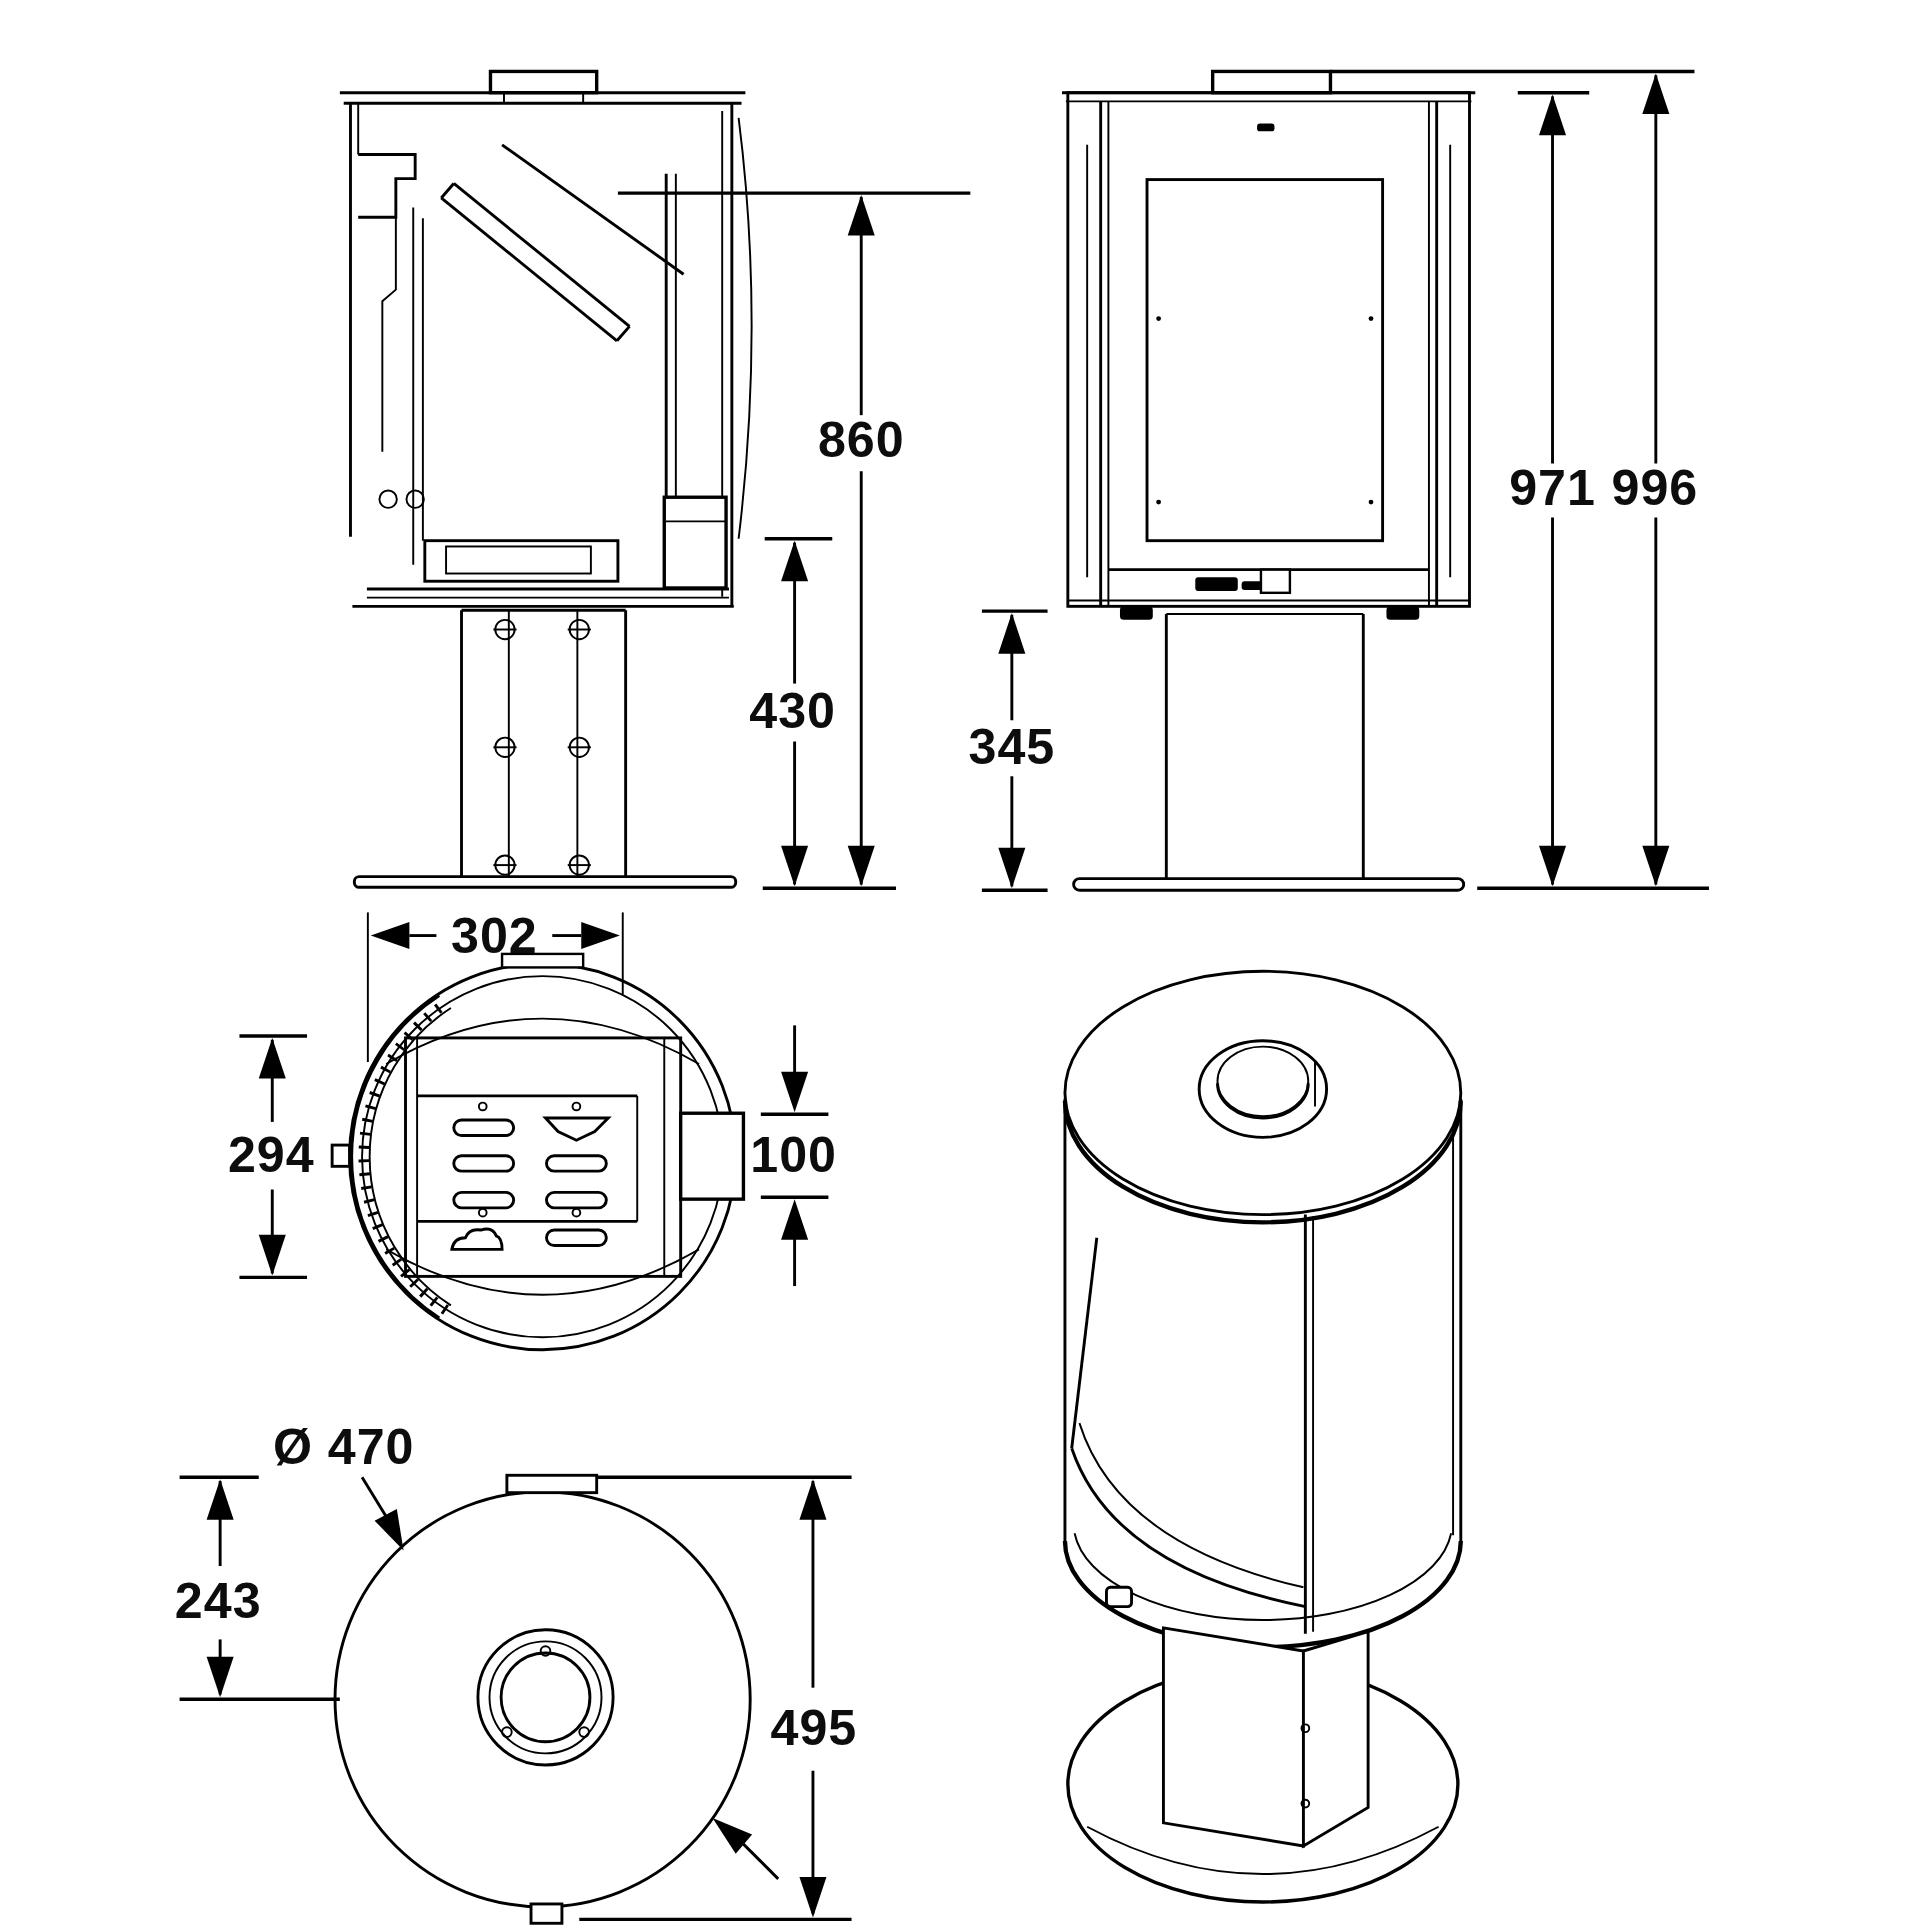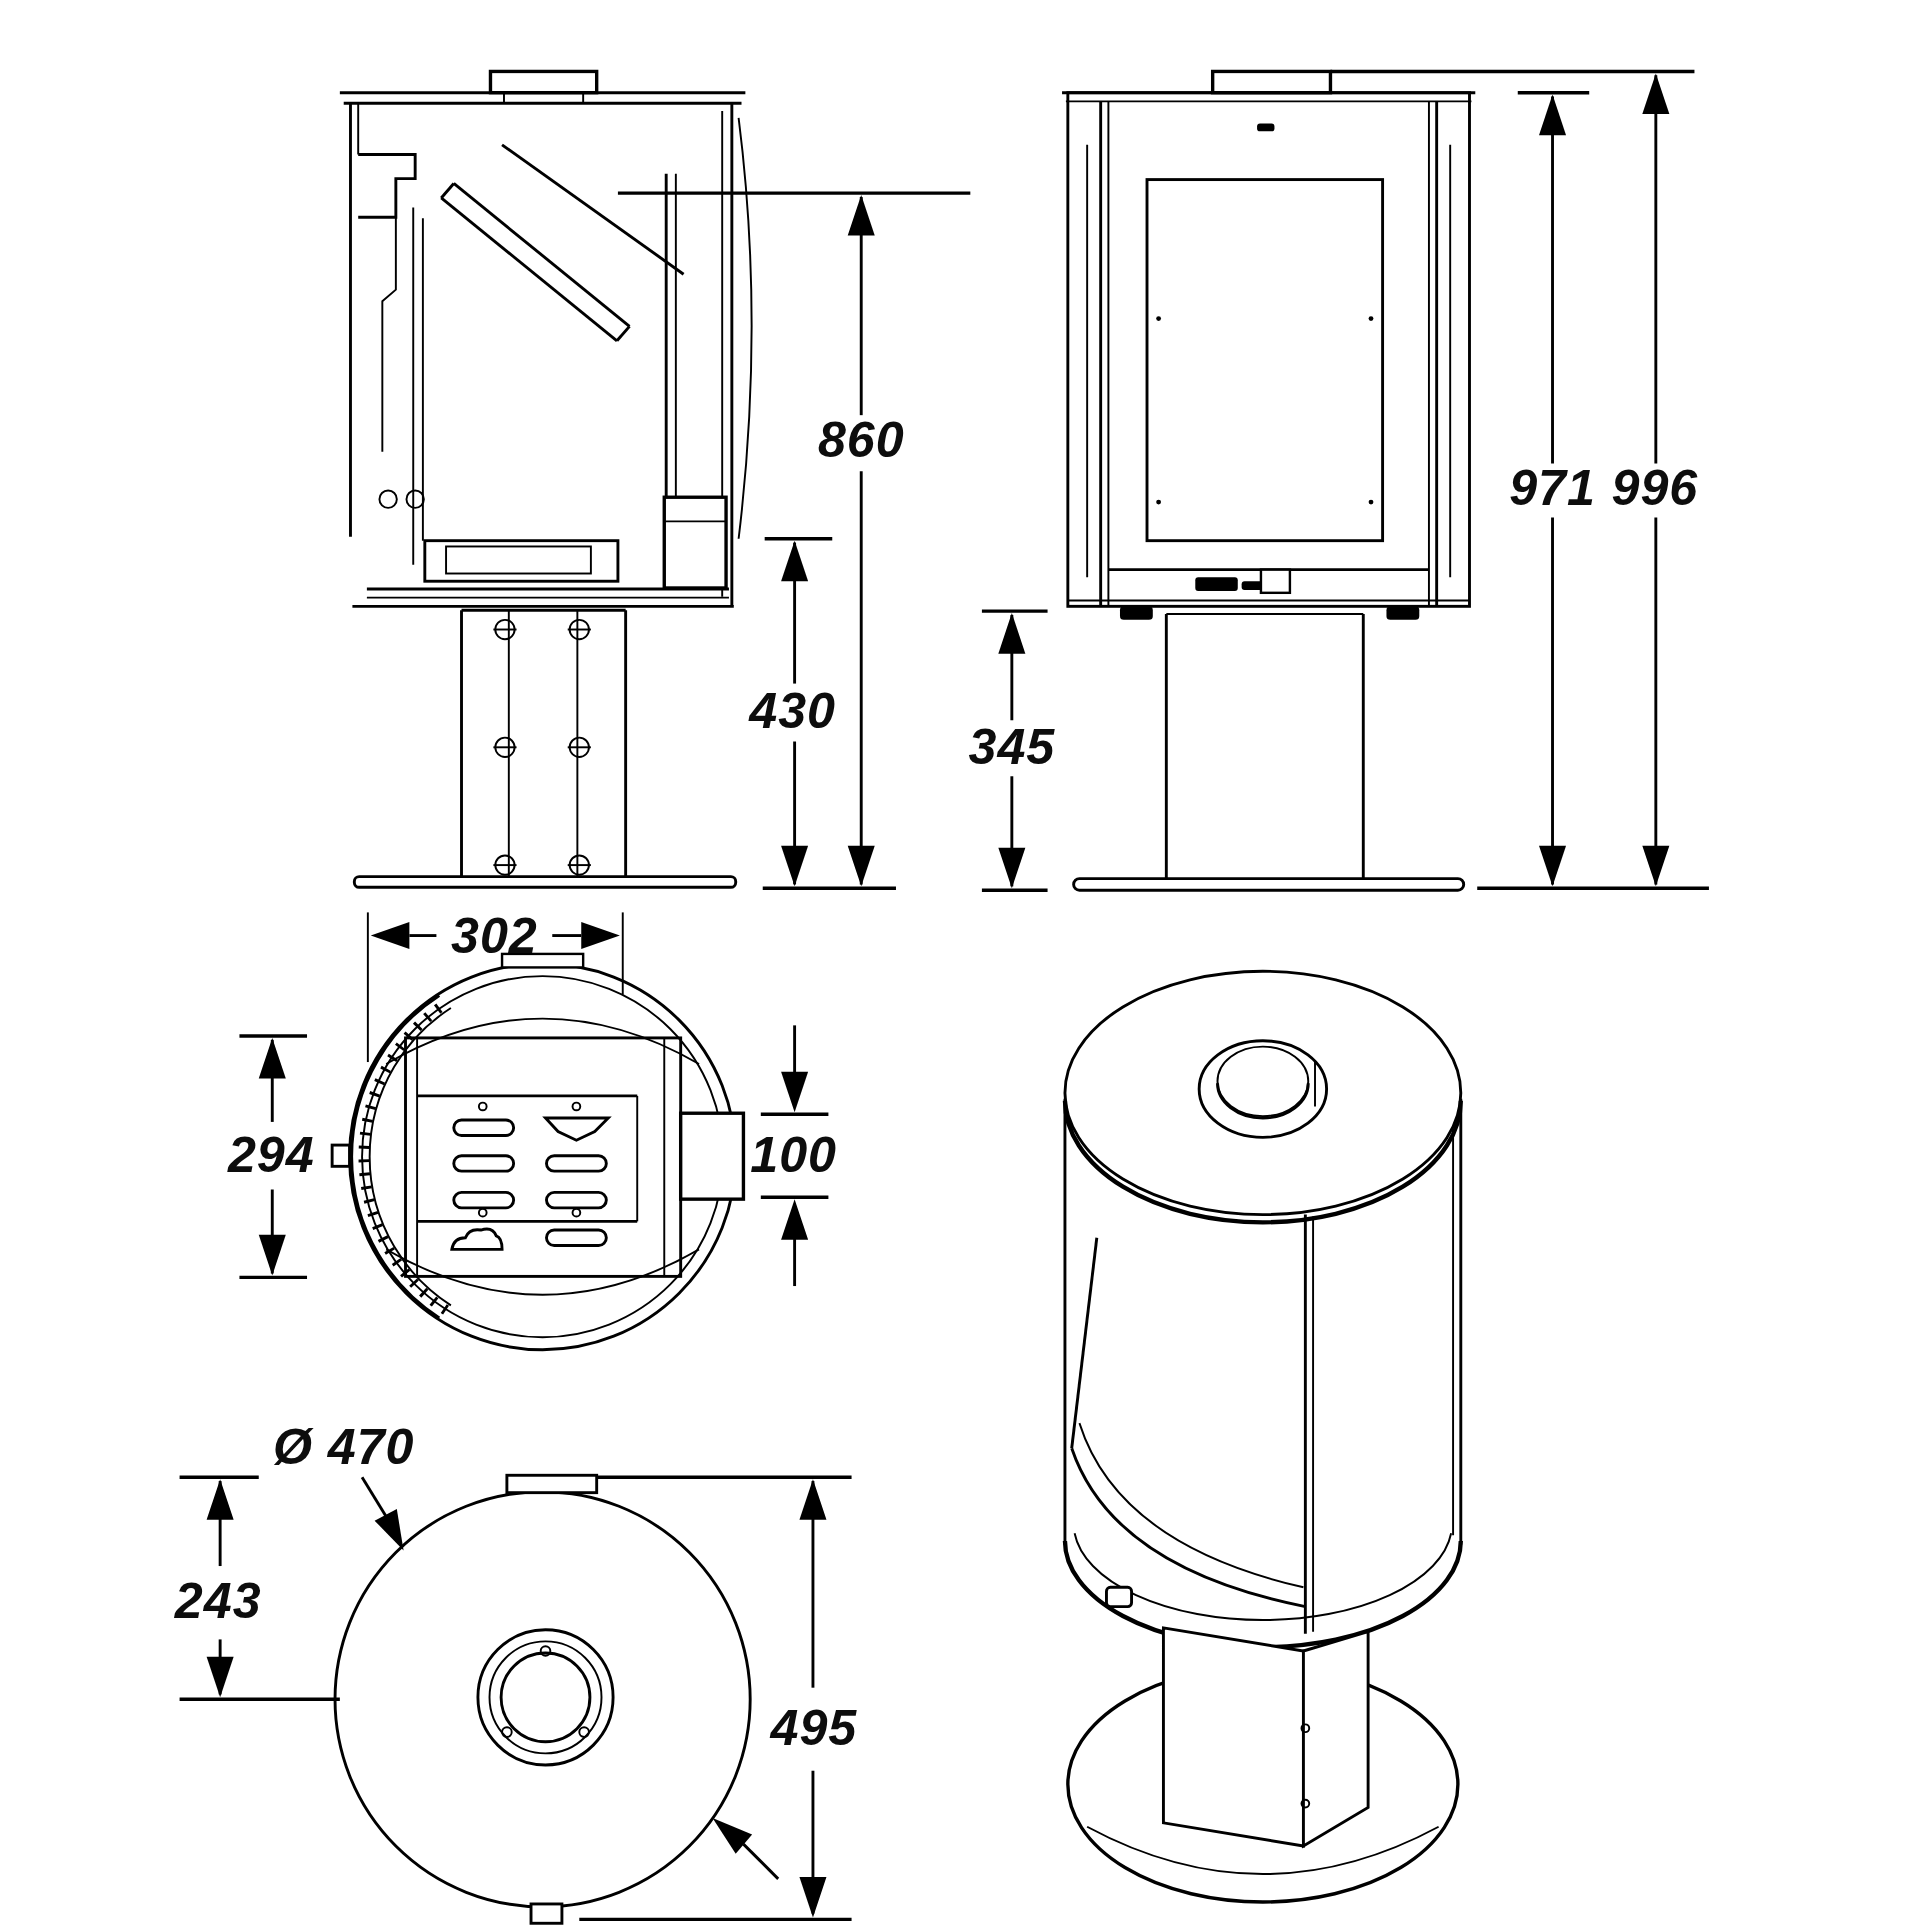--- a/index.html
+++ b/index.html
@@ -1,16 +1,16 @@
 <!DOCTYPE html>
 <html><head>
 <meta charset="utf-8">
 <style>
   html,body{margin:0;padding:0;background:#fff;}
-  #canvas{width:1931px;height:1931px;position:relative;background:#fff;overflow:hidden;font-style:italic;}
+  #canvas{width:1931px;height:1931px;position:relative;background:#fff;overflow:hidden;}
   svg{display:block;}
   .dim-label{
     font-family:"Liberation Sans", sans-serif;
     font-weight:700;
     font-size:52px;
     fill:#0d0d0d;
     letter-spacing:1px;
   }
   .ln{stroke:#000;fill:none;stroke-width:3;}
   .thin{stroke:#000;fill:none;stroke-width:2;}

